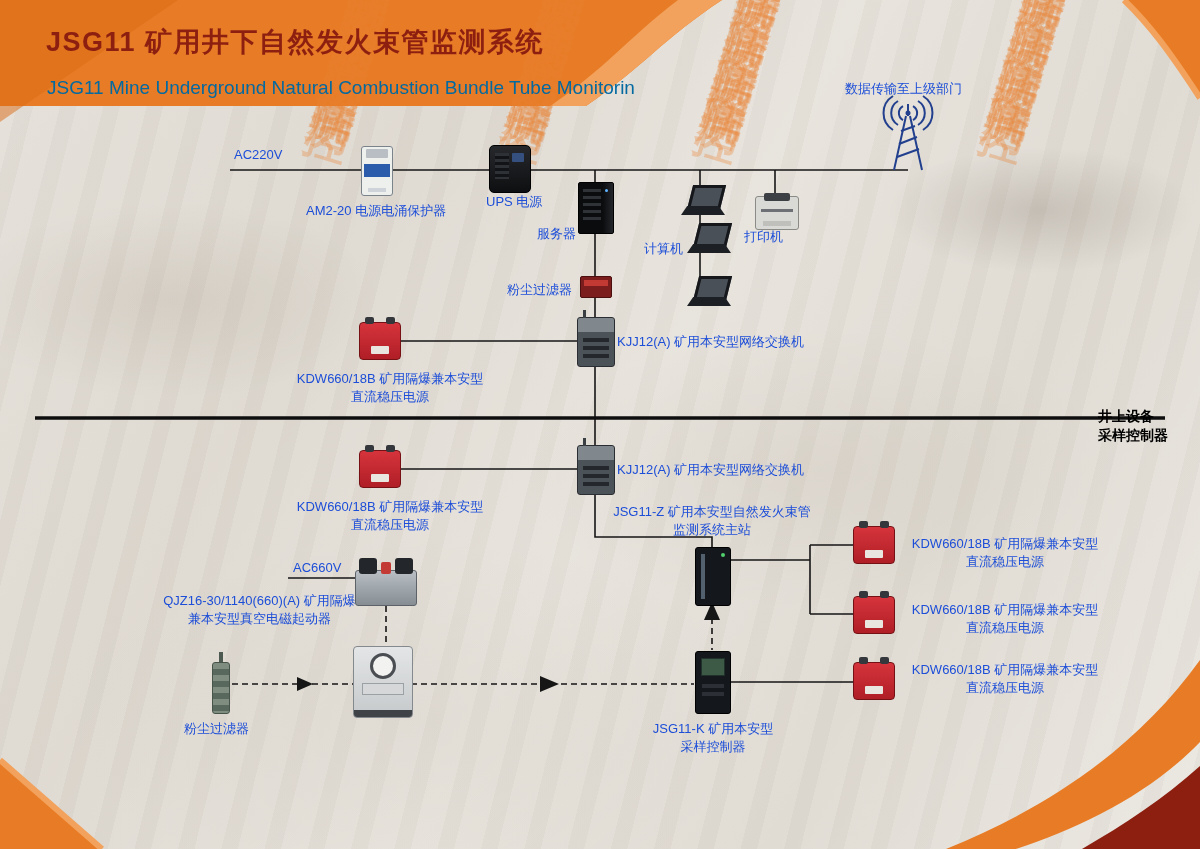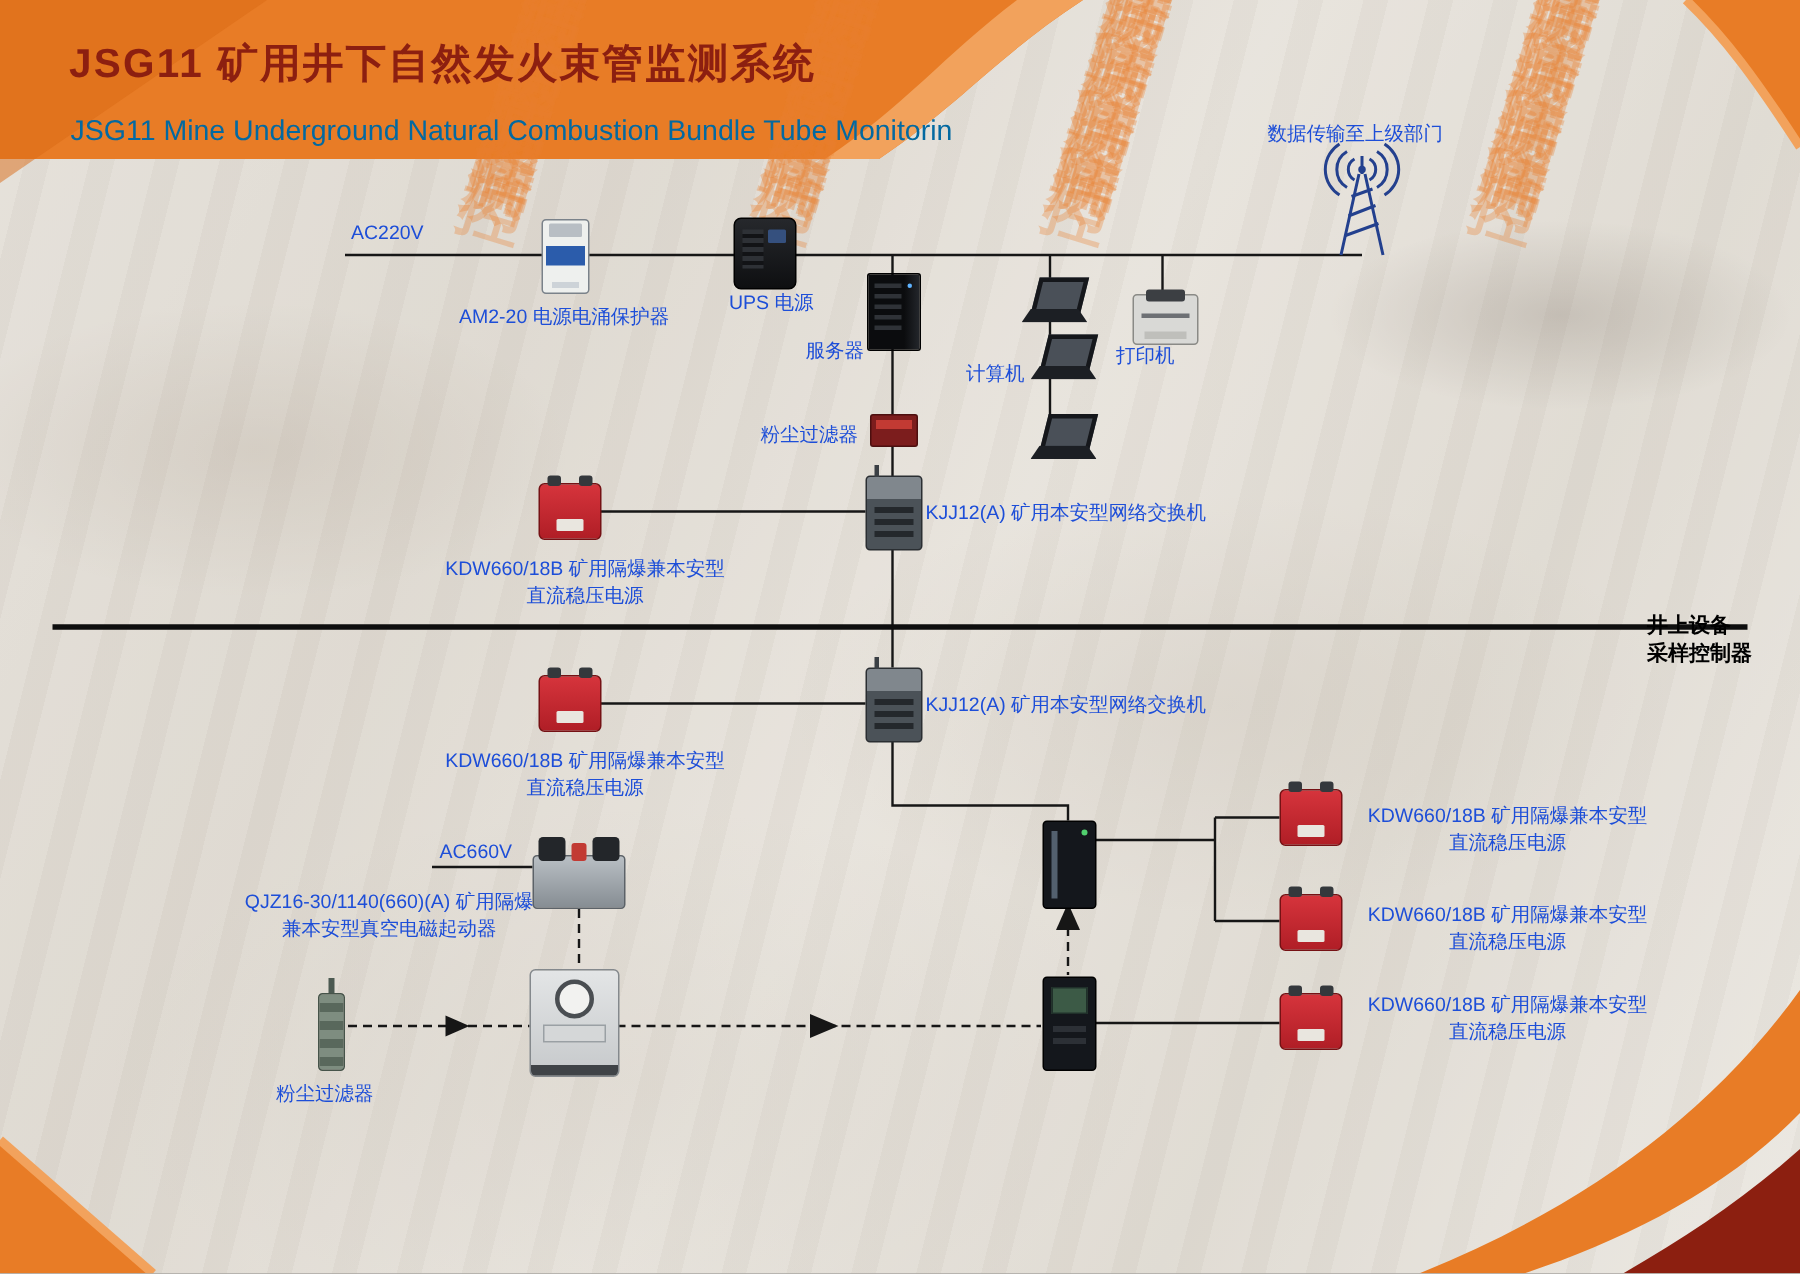--- a/index.html
+++ b/index.html
@@ -243,31 +243,39 @@
     <div>KDW660/18B 矿用隔爆兼本安型</div>
     <div>直流稳压电源</div>
   </div>
   <div class="zone" style="left:1098px;top:408px">井上设备</div>
   <div class="zone" style="left:1098px;top:427px">采样控制器</div>
   <div class="lbl" style="left:617px;top:462px">KJJ12(A) 矿用本安型网络交换机</div>
   <div class="lbl lbl2" style="left:283px;top:498px;width:214px">
     <div>KDW660/18B 矿用隔爆兼本安型</div>
     <div>直流稳压电源</div>
   </div>
+  <div class="lbl lbl2" style="left:602px;top:503px;width:220px">
+    <div>JSG11-Z 矿用本安型自然发火束管</div>
+    <div>监测系统主站</div>
+  </div>
   <div class="lbl lbl2" style="left:898px;top:535px;width:214px">
     <div>KDW660/18B 矿用隔爆兼本安型</div>
     <div>直流稳压电源</div>
   </div>
   <div class="lbl lbl2" style="left:898px;top:601px;width:214px">
     <div>KDW660/18B 矿用隔爆兼本安型</div>
     <div>直流稳压电源</div>
   </div>
   <div class="lbl lbl2" style="left:898px;top:661px;width:214px">
     <div>KDW660/18B 矿用隔爆兼本安型</div>
     <div>直流稳压电源</div>
   </div>
   <div class="lbl" style="left:293px;top:560px">AC660V</div>
   <div class="lbl lbl2" style="left:152px;top:592px;width:215px">
     <div>QJZ16-30/1140(660)(A) 矿用隔爆</div>
     <div>兼本安型真空电磁起动器</div>
   </div>
   <div class="lbl" style="left:184px;top:721px">粉尘过滤器</div>
+  <div class="lbl lbl2" style="left:638px;top:720px;width:150px">
+    <div>JSG11-K 矿用本安型</div>
+    <div>采样控制器</div>
+  </div>
 </div>
 
 </body></html>

